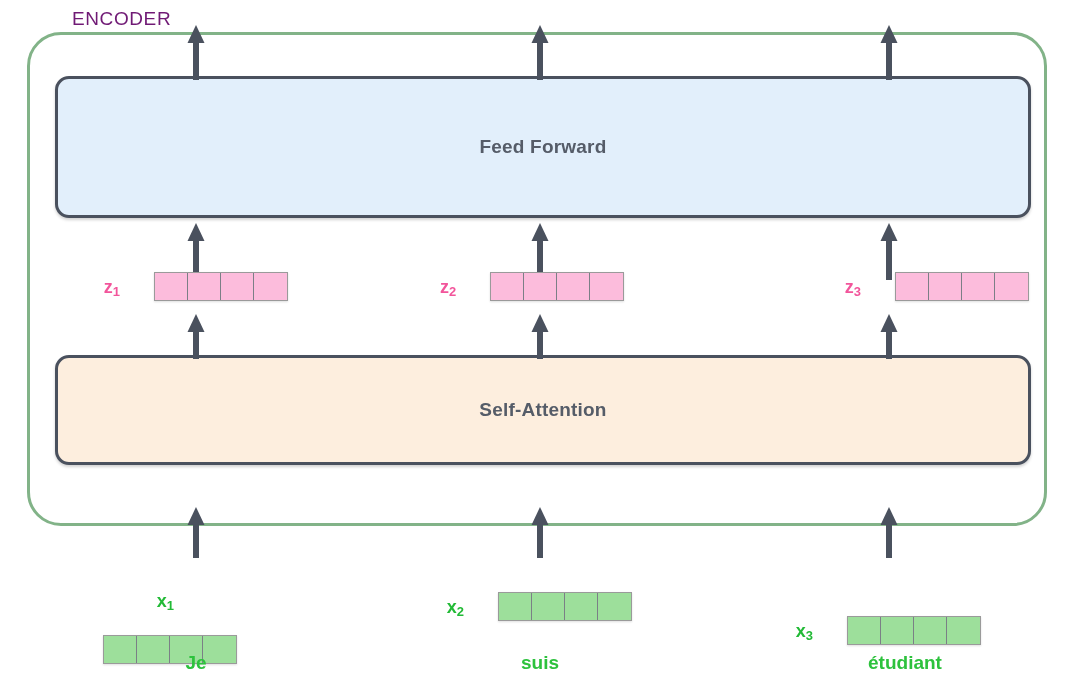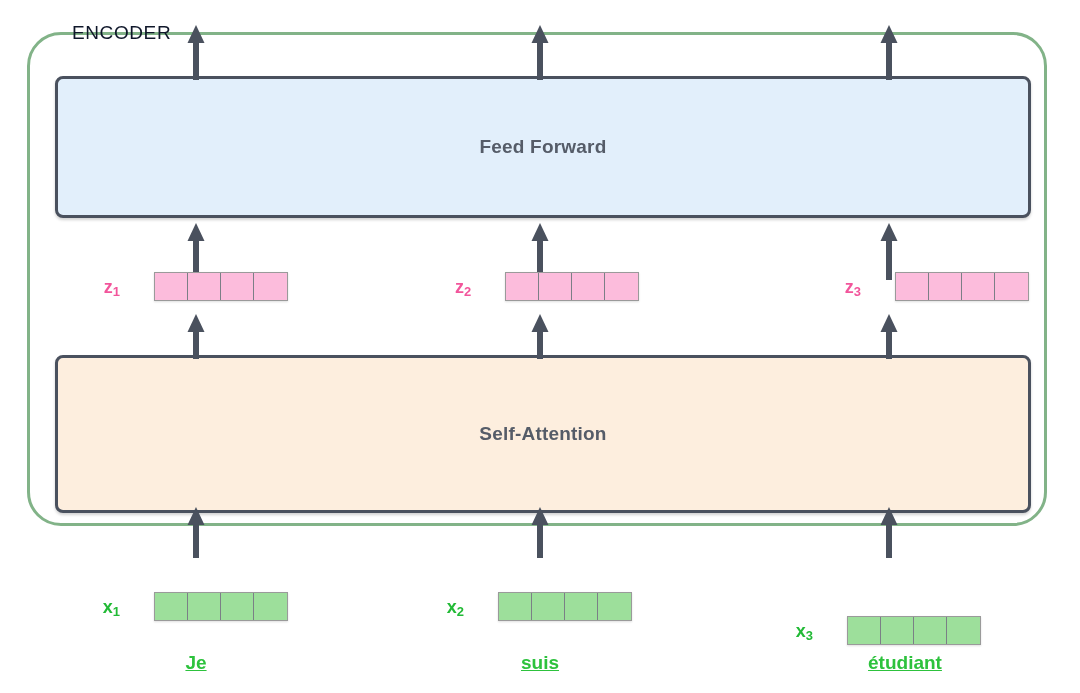--- a/index.html
+++ b/index.html
@@ -26,34 +26,34 @@
     width: 1020px;
     height: 494px;
     box-sizing: border-box;
     border: 3px solid #82b388;
     border-radius: 34px;
     background: transparent;
   }
   .encoder-label {
     position: absolute;
     left: 72px;
-    top: 22px;
+    top: 8px;
     font-size: 19px;
     letter-spacing: 0.6px;
-    color: #0f172a;
+    color: #701a75;
     font-weight: 400;
     white-space: nowrap;
   }
 
   
   .layer-box {
     position: absolute;
     box-sizing: border-box;
     border: 3px solid #4a515e;
-    border-radius: 8px;
+    border-radius: 14px;
     display: flex;
     align-items: center;
     justify-content: center;
     box-shadow: 0 2px 3px rgba(0,0,0,0.18);
   }
   .layer-box .layer-title {
     font-size: 19px;
     font-weight: 600;
     color: #555c68;
     letter-spacing: 0.2px;
@@ -62,21 +62,21 @@
     left: 55px;
     top: 76px;
     width: 976px;
     height: 142px;
     background: #e2effb;
   }
   #sa-box {
     left: 55px;
     top: 355px;
     width: 976px;
-    height: 158px;
+    height: 110px;
     background: #fdeede;
   }
 
   
   .arrow {
     position: absolute;
     width: 22px;
   }
   .arrow svg { display: block; }
 
@@ -121,21 +121,20 @@
 
   
   .word {
     position: absolute;
     font-size: 19px;
     font-weight: bold;
     color: #2dc23d;
     text-align: center;
     white-space: nowrap;
     transform: translateX(-50%);
-    text-decoration: underline;
   }
 </style>
 </head>
 <body>
 
 <div id="canvas">
 
   <div class="encoder-box"></div>
   <div class="encoder-label">ENCODER</div>
 
@@ -225,41 +224,41 @@
   <div id="z-host">
       <div class="vec-group" style="top: 272px; left: 103.781px;">
         <span class="vec-label z-label">z<sub>1</sub></span>
         <span class="vec-cells z-cells">
           <span class="cell"></span>
           <span class="cell"></span>
           <span class="cell"></span>
           <span class="cell"></span>
         </span>
       </div>
-      <div class="vec-group" style="top: 272px; left: 455px; justify-content: center;">
+      <div class="vec-group" style="top: 272px; left: 440px; justify-content: center;">
         <span class="vec-label z-label">z<sub>2</sub></span>
         <span class="vec-cells z-cells">
           <span class="cell"></span>
           <span class="cell"></span>
           <span class="cell"></span>
           <span class="cell"></span>
         </span>
       </div>
       <div class="vec-group" style="top: 272px; left: 796.781px; margin-left: 48px;">
         <span class="vec-label z-label">z<sub>3</sub></span>
         <span class="vec-cells z-cells">
           <span class="cell"></span>
           <span class="cell"></span>
           <span class="cell"></span>
           <span class="cell"></span>
         </span>
       </div>
     </div>
   <div id="x-host">
-      <div class="vec-group" style="top: 592px; left: 102.766px;">
+      <div class="vec-group" style="top: 592px; left: 102.766px; flex-direction: column;">
         <span class="vec-label x-label">x<sub>1</sub></span>
         <span class="vec-cells x-cells">
           <span class="cell"></span>
           <span class="cell"></span>
           <span class="cell"></span>
           <span class="cell"></span>
         </span>
       </div>
       <div class="vec-group" style="top: 592px; left: 446.766px;">
         <span class="vec-label x-label">x<sub>2</sub></span>

